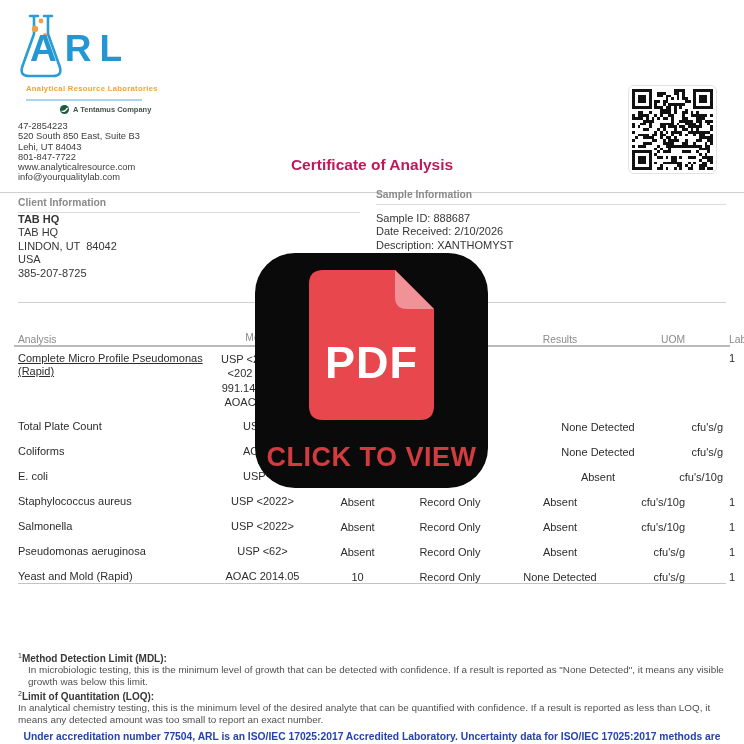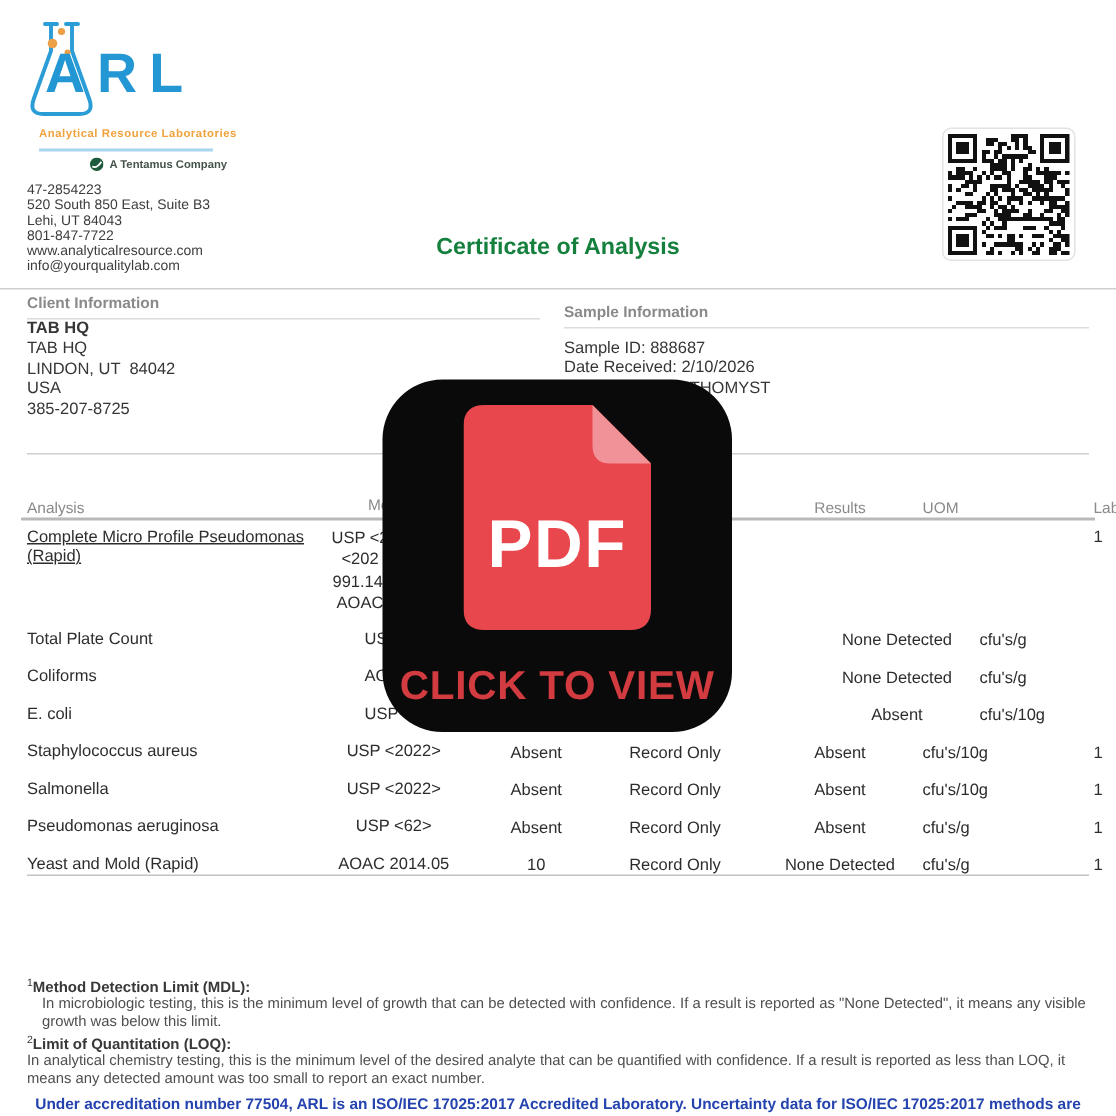--- a/index.html
+++ b/index.html
@@ -7,40 +7,40 @@
         font-family:"Liberation Sans",sans-serif;color:#333;}
   .abs{position:absolute;}
   .ws{white-space:pre-wrap;}
 
   
   #brand-text{left:30px;top:30px;font-size:37px;font-weight:800;color:#2397d4;letter-spacing:8px;line-height:1;}
   #brand-tagline{left:26px;top:84px;font-size:7.6px;letter-spacing:.35px;color:#f0a23c;font-weight:700;}
   #brand-rule{left:26px;top:99px;width:116px;height:2px;background:#a8d6ee;}
   #tentamus{left:60px;top:105px;display:flex;align-items:center;gap:4px;font-size:7.5px;color:#45544b;font-weight:600;}
   #contact{left:18px;top:121px;font-size:9.3px;line-height:10.3px;color:#3c3c3c;}
-  #doc-title{left:8px;top:156px;width:728px;text-align:center;font-size:15.5px;font-weight:700;color:#15803d;}
+  #doc-title{left:8px;top:156px;width:728px;text-align:center;font-size:15.5px;font-weight:700;color:#be185d;}
   #qr-box{left:628px;top:85px;width:81px;height:81px;padding:3px;background:#fff;border:1px solid #e2e2e2;border-radius:6px;}
   #qr-box svg{display:block;width:81px;height:81px;}
 
   
   .hr{position:absolute;height:1px;background:#cfcfcf;}
 
   
   .sec-head{font-size:10.3px;font-weight:700;color:#8a8a8a;padding-bottom:4px;border-bottom:1px solid #dcdcdc;}
   .info-lines{font-size:11px;line-height:13.4px;color:#363636;}
   .info-name{font-weight:700;}
 
   
   .trow{display:flex;padding-left:18px;align-items:center;font-size:11px;color:#2d2d2d;}
   .c-analysis{flex:0 0 187px;text-align:left;}
   .c-method{flex:0 0 115px;text-align:center;line-height:14.3px;}
   .c-mdl{flex:0 0 75px;text-align:center;}
   .c-spec{flex:0 0 110px;text-align:center;}
   .c-results{flex:0 0 110px;text-align:center;}
-  .c-uom{flex:0 0 70px;text-align:left;}
+  .c-uom{flex:0 0 70px;text-align:right;}
   .c-labid{flex:0 0 34px;margin-left:44px;}
   #table-head{position:absolute;left:0;top:325px;width:744px;height:20px;align-items:flex-end;
               padding-bottom:4px;font-size:10.3px;color:#8a8a8a;font-weight:400;}
   #head-rule{left:14px;top:345px;width:716px;background:#b9b9b9;height:1.5px;}
   #table-body{position:absolute;left:0;top:346px;width:684px;}
   .trow.data{height:25px;}
   .trow.row--tall{height:62px;align-items:flex-start;padding-top:6px;}
   .row--tall .c-method{padding-top:0;}
   .u{text-decoration:underline;}
   .c-analysis div{line-height:13.2px;}
@@ -427,21 +427,21 @@
   <div class="abs" style="left:18px;top:197px;width:342px;">
     <div class="sec-head">Client Information</div>
     <div class="info-lines" style="margin-top:0;">
       <div class="info-name ws">TAB HQ</div>
       <div class="ws">TAB HQ</div>
       <div class="ws">LINDON, UT  84042</div>
       <div class="ws">USA</div>
       <div class="ws">385-207-8725</div>
     </div>
   </div>
-  <div class="abs" style="left:376px;top:203px;width:350px;">
+  <div class="abs" style="left:376px;top:189px;width:350px;">
     <div class="sec-head">Sample Information</div>
     <div class="info-lines" style="margin-top:7px;">
       <div class="ws">Sample ID: 888687</div>
       <div class="ws">Date Received: 2/10/2026</div>
       <div class="ws">Description: XANTHOMYST</div>
     </div>
   </div>
 
   <div class="hr" style="left:18px;top:302px;width:708px;"></div>
 

